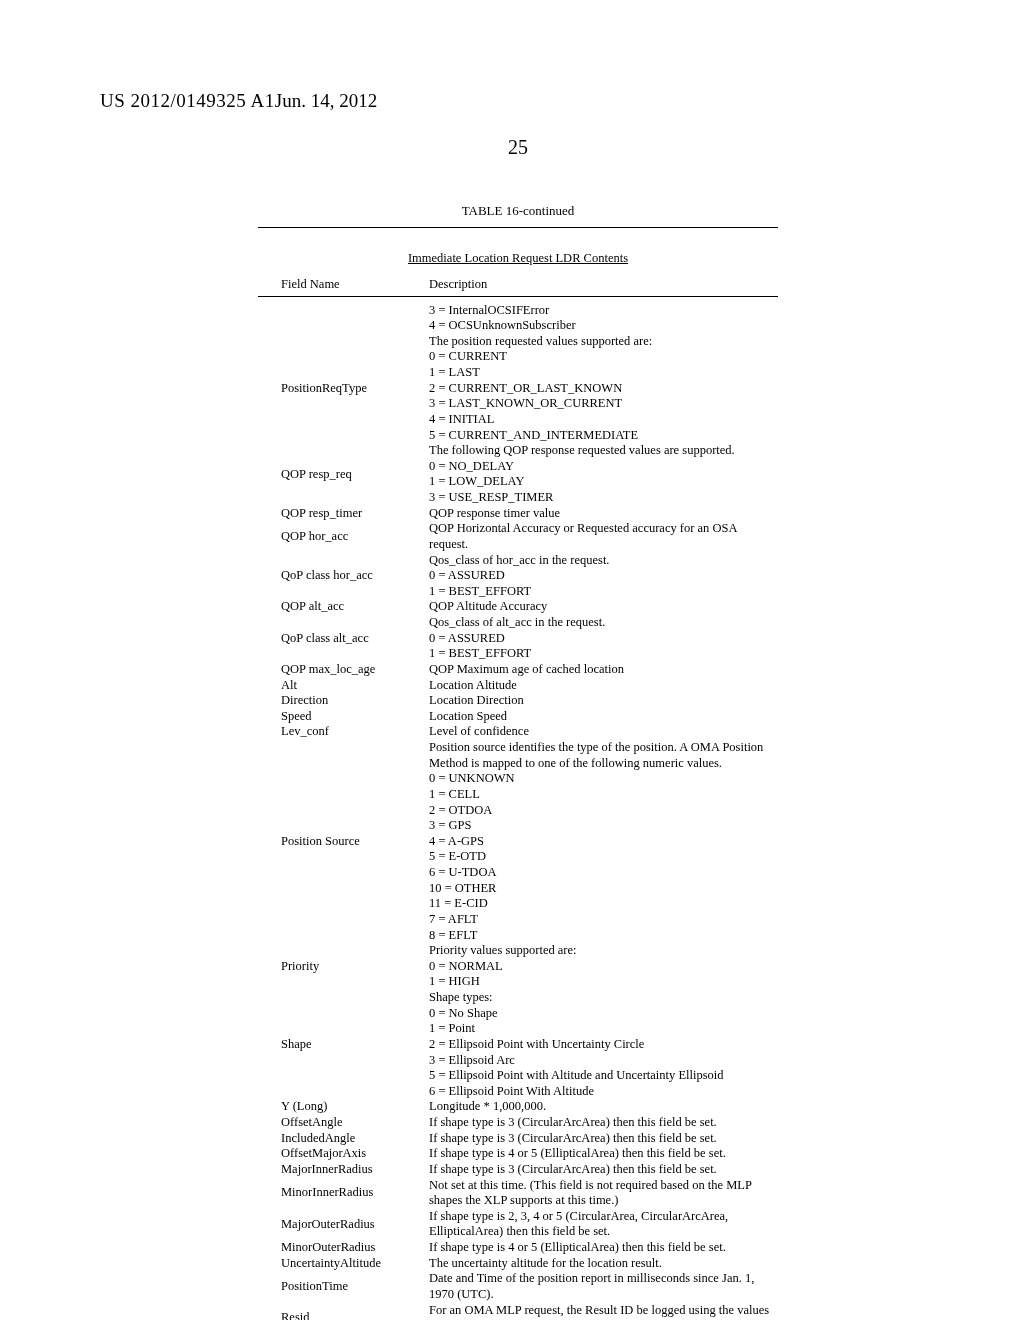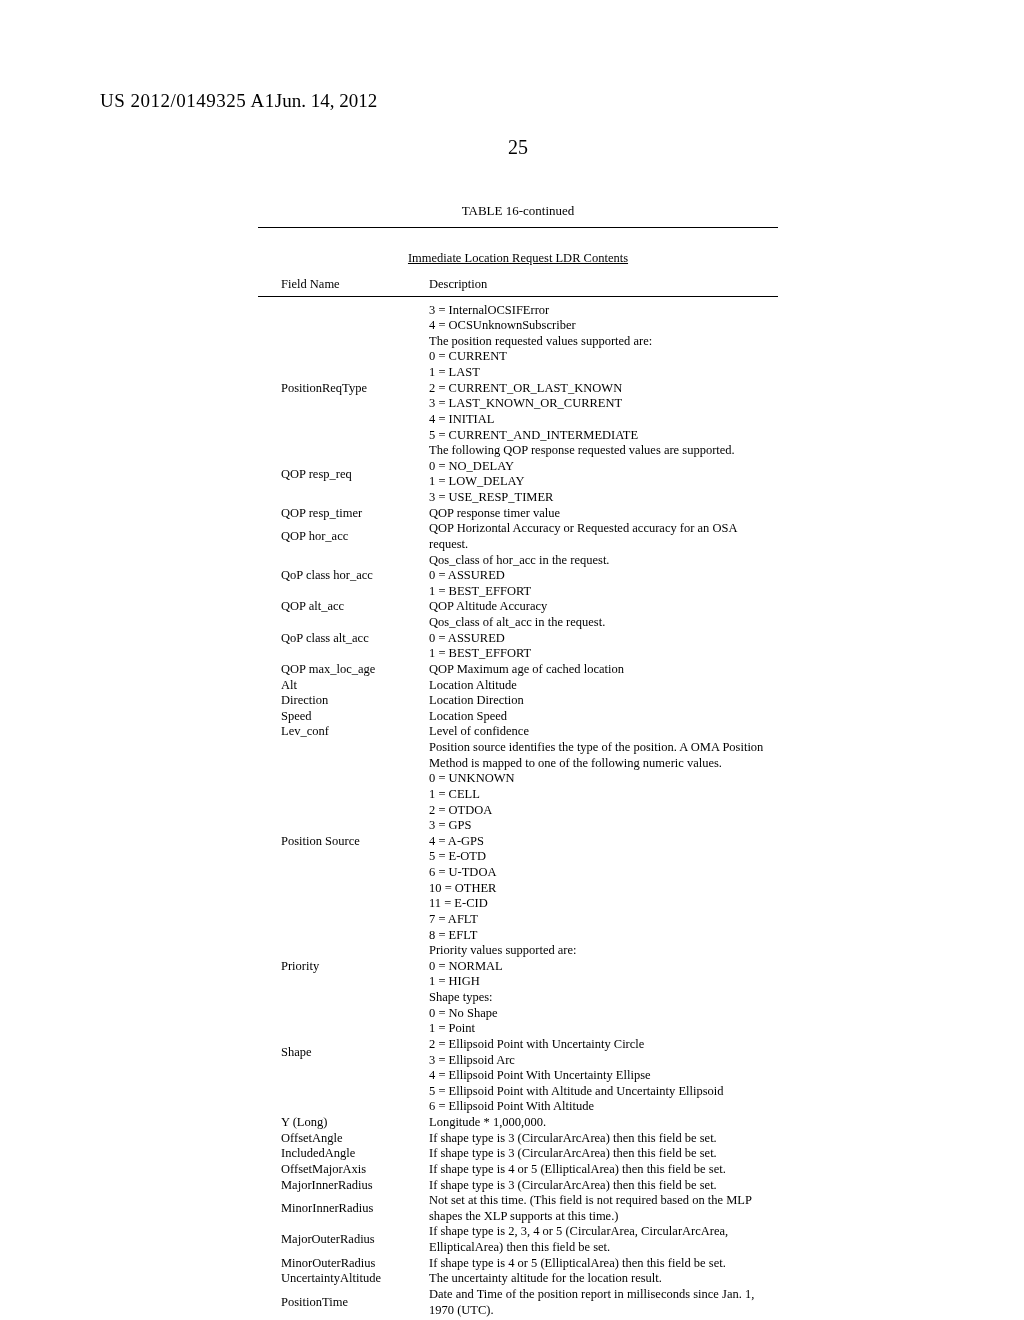--- a/index.html
+++ b/index.html
@@ -186,21 +186,20 @@
         </div>
       </div>
       <div class="data-row">
         <div class="col-field">Shape</div>
         <div class="col-desc">
           <span class="desc-line">Shape types:</span>
           <span class="desc-line">0 = No Shape</span>
           <span class="desc-line">1 = Point</span>
           <span class="desc-line">2 = Ellipsoid Point with Uncertainty Circle</span>
           <span class="desc-line">3 = Ellipsoid Arc</span>
-          <span class="desc-line">4 = Ellipsoid Point With Uncertainty Ellipse</span>
           <span class="desc-line">5 = Ellipsoid Point with Altitude and Uncertainty Ellipsoid</span>
           <span class="desc-line">6 = Ellipsoid Point With Altitude</span>
         </div>
       </div>
       <div class="data-row">
         <div class="col-field">Y (Long)</div>
         <div class="col-desc">
           <span class="desc-line">Longitude * 1,000,000.</span>
         </div>
       </div>

